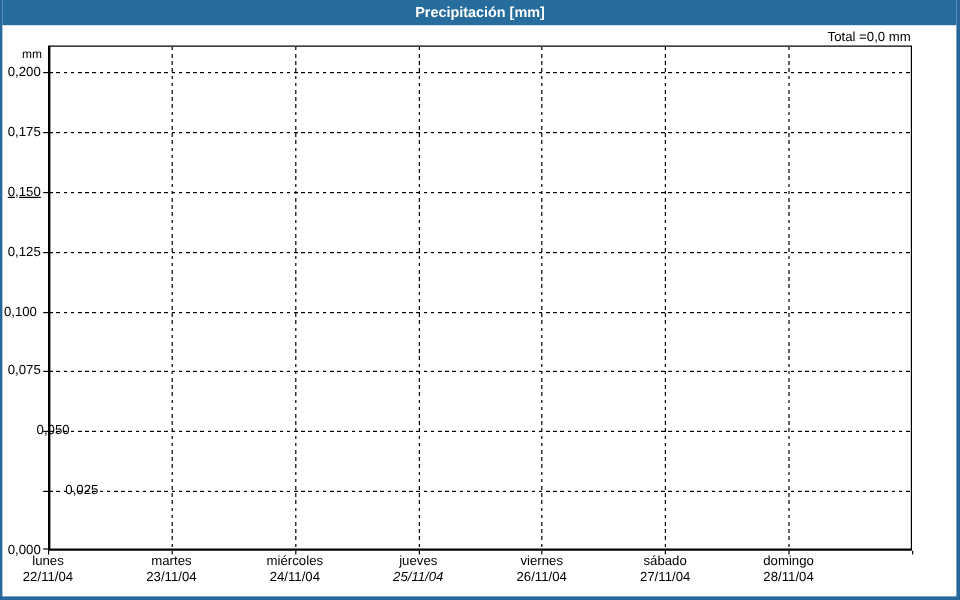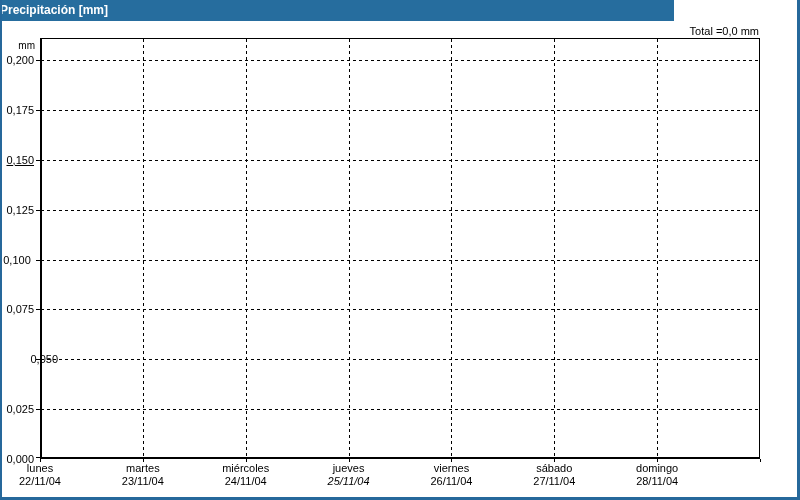--- a/index.html
+++ b/index.html
@@ -14,24 +14,24 @@
   html,body{margin:0;padding:0;}
   body{font-family:"Liberation Sans","DejaVu Sans",sans-serif;background:#e8e8e8;}
   .window{
     position:relative;width:800px;height:500px;background:var(--c-bg);
     box-sizing:border-box;overflow:hidden;
     border-left:2px solid var(--c-border);
     border-right:3px solid var(--c-border);
     border-bottom:3px solid var(--c-border);
   }
   .titlebar{
-    position:absolute;left:-2px;top:0;width:674px;height:21px;
+    position:absolute;left:-2px;top:0;width:800px;height:21px;
     background:var(--c-titlebar);
     color:var(--c-titletext);font-size:12px;font-weight:bold;
-    text-align:left;line-height:21px;
+    text-align:center;line-height:21px;
   }
   .total-label{
     position:absolute;top:25px;right:38px;
     font-size:11px;color:var(--c-text);
   }
   .plot{
     position:absolute;left:38px;top:38px;width:720px;height:421px;
     box-sizing:border-box;background:var(--c-bg);
     border:1px solid var(--c-plotborder);
     border-left-width:2px;border-bottom-width:2px;
@@ -72,21 +72,21 @@
 
   <div class="unit-label" style="top:39px;">mm</div>
 
   <div class="plot"></div>
 
   <div class="layer" id="chart-layer">
       <div class="ytick" style="left: 36px; top: 457px;"></div>
       <div class="ylabel" style="top: 452px;">0,000</div>
       <div class="hgrid" style="left: 41px; top: 409.125px; width: 718px;"></div>
       <div class="ytick" style="left: 36px; top: 409.125px;"></div>
-      <div class="ylabel" style="top: 402.125px;">0,025</div>
+      <div class="ylabel" style="top: 402.125px; margin-left: 48px;">0,025</div>
       <div class="hgrid" style="left: 41px; top: 359.25px; width: 718px;"></div>
       <div class="ytick" style="left: 36px; top: 359.25px;"></div>
       <div class="ylabel" style="top: 352.25px; padding-left: 24px;">0,050</div>
       <div class="hgrid" style="left: 41px; top: 309.375px; width: 718px;"></div>
       <div class="ytick" style="left: 36px; top: 309.375px;"></div>
       <div class="ylabel" style="top: 302.375px;">0,075</div>
       <div class="hgrid" style="left: 41px; top: 259.5px; width: 718px;"></div>
       <div class="ytick" style="left: 36px; top: 259.5px;"></div>
       <div class="ylabel" style="top: 252.5px; text-align: center;">0,100</div>
       <div class="hgrid" style="left: 41px; top: 209.625px; width: 718px;"></div>

